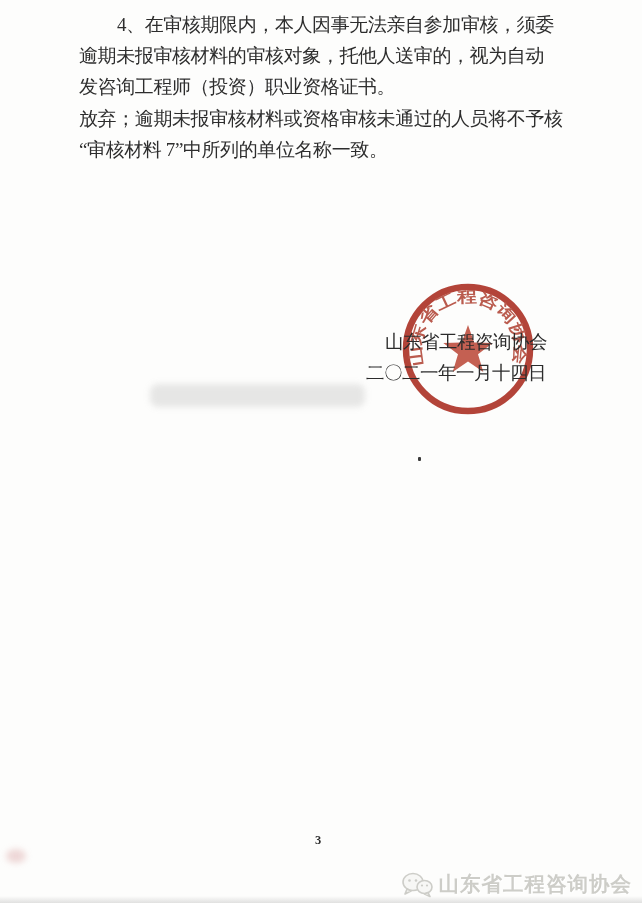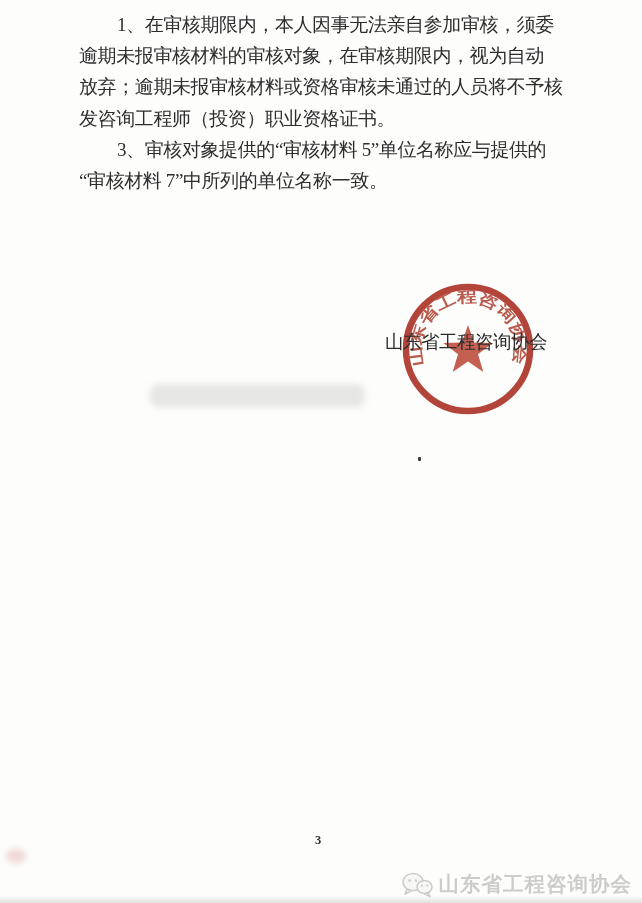--- a/index.html
+++ b/index.html
@@ -67,38 +67,38 @@
   .wechat-icon{width:32px;height:27px;}
   .wechat-icon .bub{fill:#f7f7f5;stroke:#cdcdc8;stroke-width:1.6;}
   .wechat-icon .eye{fill:#cdcdc8;}
 </style>
 </head>
 <body>
 
 <div class="page">
 
   <div class="body-text">
-    <div class="line indent">1、在审核期限内，本人因事无法亲自参加审核，须委</div>
-    <div class="line">逾期未报审核材料的审核对象，在审核期限内，视为自动</div>
+    <div class="line indent">4、在审核期限内，本人因事无法亲自参加审核，须委</div>
+    <div class="line">逾期未报审核材料的审核对象，托他人送审的，视为自动</div>
+    <div class="line">发咨询工程师（投资）职业资格证书。</div>
     <div class="line">放弃；逾期未报审核材料或资格审核未通过的人员将不予核</div>
-    <div class="line">发咨询工程师（投资）职业资格证书。</div>
-    <div class="line indent">3、审核对象提供的“审核材料 5”单位名称应与提供的</div>
     <div class="line">“审核材料 7”中所列的单位名称一致。</div>
   </div>
 
   <svg class="seal" viewBox="-70 -70 140 140" aria-hidden="true">
     <circle class="seal-ring" cx="0" cy="0" r="62"></circle>
     <path id="sealArc" d="M -44.2 16.1 A 47 47 0 1 1 44.2 16.1" fill="none"></path>
     <text class="seal-arc-text">
       <textPath href="#sealArc" startOffset="0" textLength="178" lengthAdjust="spacingAndGlyphs">山东省工程咨询协会</textPath>
     </text>
     <polygon class="seal-star" transform="translate(0,2)" points="0,-26 -6.2,-8.5 -24.7,-8.0 -10.0,3.2 -15.3,21.0 0,10.5 15.3,21.0 10.0,3.2 24.7,-8.0 6.2,-8.5"></polygon>
   </svg>
 
   <div class="sig-org">山东省工程咨询协会</div>
+  <div class="sig-date">二〇二一年一月十四日</div>
 
   <div class="smudge smudge-ghost"></div>
   <div class="smudge smudge-pink"></div>
   <div class="speck"></div>
 
   <div class="page-number">3</div>
 
   <div class="footer">
     <svg class="wechat-icon" viewBox="0 0 32 27" aria-hidden="true">
       <ellipse class="bub" cx="12" cy="11" rx="10" ry="8.5"></ellipse>

